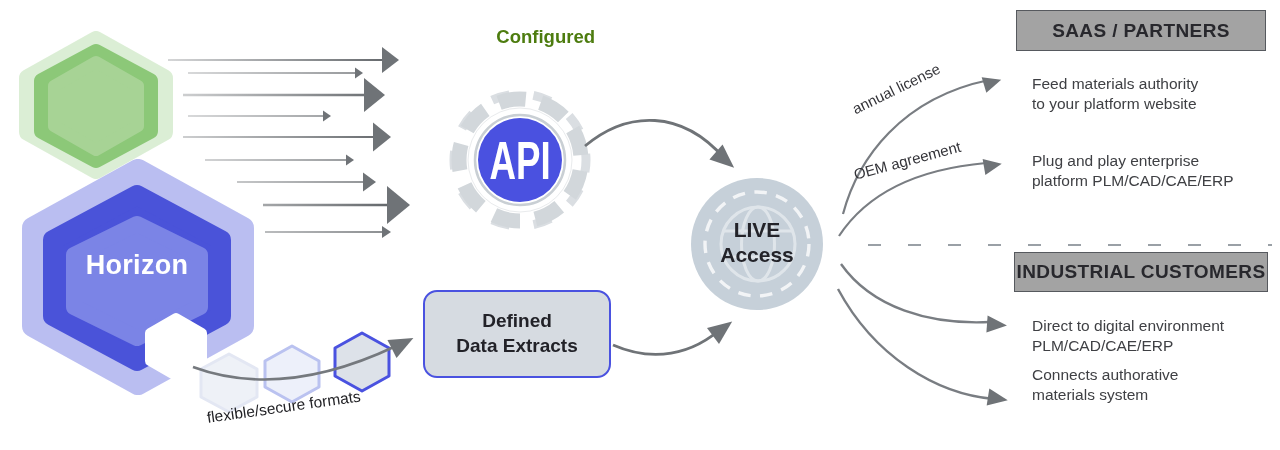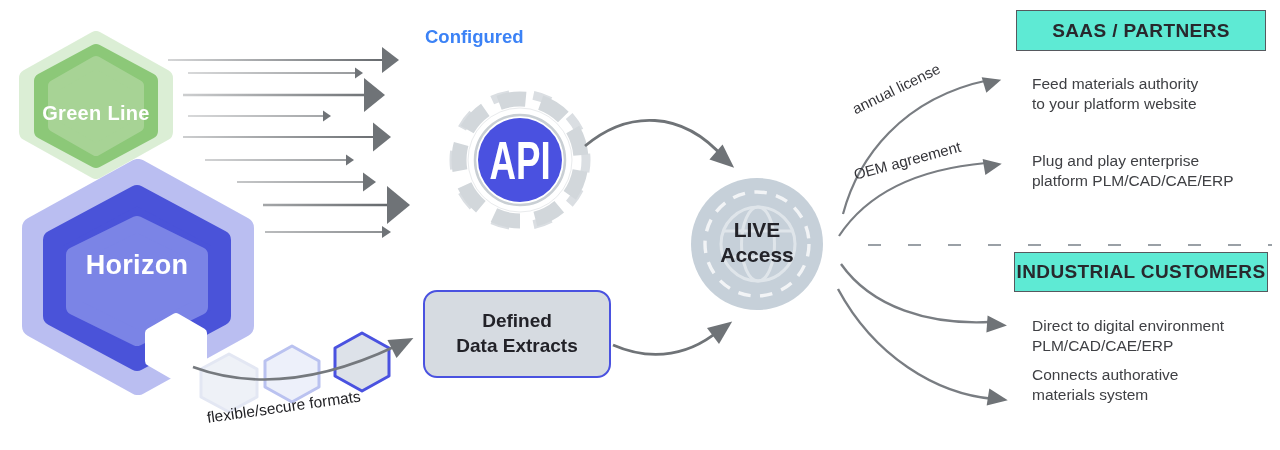--- a/index.html
+++ b/index.html
@@ -5,37 +5,37 @@
   html,body { margin:0; padding:0; background:#ffffff; }
   .stage {
     position:relative; width:1280px; height:450px; background:#ffffff;
     font-family:"Liberation Sans", sans-serif; overflow:hidden;
   }
   .stage svg.underlay { position:absolute; left:0; top:0; }
   .lbl { position:absolute; color:#2a2a30; }
   .hex-label { text-align:center; color:#ffffff; font-weight:700; }
   .green-label   { left:36px;  top:102px; width:120px; font-size:20px; letter-spacing:.3px; }
   .horizon-label { left:77px;  top:250px; width:120px; font-size:27px; letter-spacing:.3px; }
-  .cfg-title { left:425px; top:26px; width:170px; text-align:left;
-               font-size:18.5px; font-weight:700; line-height:1.22; color:#3b82f6; }
+  .cfg-title { left:425px; top:26px; width:170px; text-align:right;
+               font-size:18.5px; font-weight:700; line-height:1.22; color:#4d7c0f; }
   .extract-box {
     position:absolute; left:423px; top:290px; width:188px; height:88px;
     box-sizing:border-box; border:2.5px solid #4a52e0; border-radius:14px;
     background:#d6dbe1; display:flex; flex-direction:column;
     align-items:center; justify-content:center;
     font-size:19px; font-weight:700; line-height:1.3; color:#222228; text-align:center;
   }
   .live-label { left:697px; top:218px; width:120px; text-align:center;
                 font-size:21px; font-weight:700; line-height:1.17; color:#232329; }
   .rot { transform-origin:0 50%; white-space:nowrap; font-weight:500; color:#333338; }
   .annual   { left:853px; top:101px; font-size:15px;  transform:rotate(-26deg); }
   .oem      { left:854px; top:166px; font-size:15px;  transform:rotate(-15deg); }
   .formats  { left:207px; top:409px; font-size:15.5px; transform:rotate(-8deg); color:#222226; }
   .hdr {
-    position:absolute; box-sizing:border-box; background:#5eead4;
+    position:absolute; box-sizing:border-box; background:#a3a3a3;
     border:1.6px solid #56595e; display:flex; align-items:center; justify-content:center;
     font-size:19px; font-weight:700; letter-spacing:.4px; color:#28282d; white-space:nowrap;
   }
   .hdr-saas { left:1016px; top:10px;  width:250px; height:41px; }
   .hdr-ind  { left:1014px; top:252px; width:254px; height:40px; }
   .rt { position:absolute; font-size:15.5px; color:#3f4044; line-height:1.29; }
   .rt span { display:block; }
   .rt-feed    { left:1032px; top:74px;  width:244px; }
   .rt-plug    { left:1032px; top:151px; width:246px; }
   .rt-direct  { left:1032px; top:303px; width:246px;margin-top:13px; }
@@ -163,21 +163,20 @@
       </g>
       <g>
         <path d="M 838,289 C 874,356 936,394 994,399" fill="none" stroke="#797d82" stroke-width="2.4"></path>
         <polygon points="0,-8.5 20,0 0,8.5" transform="translate(988,397) rotate(9)"></polygon>
       </g>
     </g>
 
     <line x1="868" y1="245" x2="1272" y2="245" stroke="#9aa0a6" stroke-width="2" stroke-dasharray="13 27"></line>
   </svg>
 
-  <div class="lbl hex-label green-label">Green Line</div>
 
   <div class="lbl hex-label horizon-label">Horizon</div>
 
   <div class="lbl cfg-title">
     <span style="display:block">Configured</span>
   </div>
 
   <div class="extract-box">
     <span>Defined</span>
     <span>Data Extracts</span>

